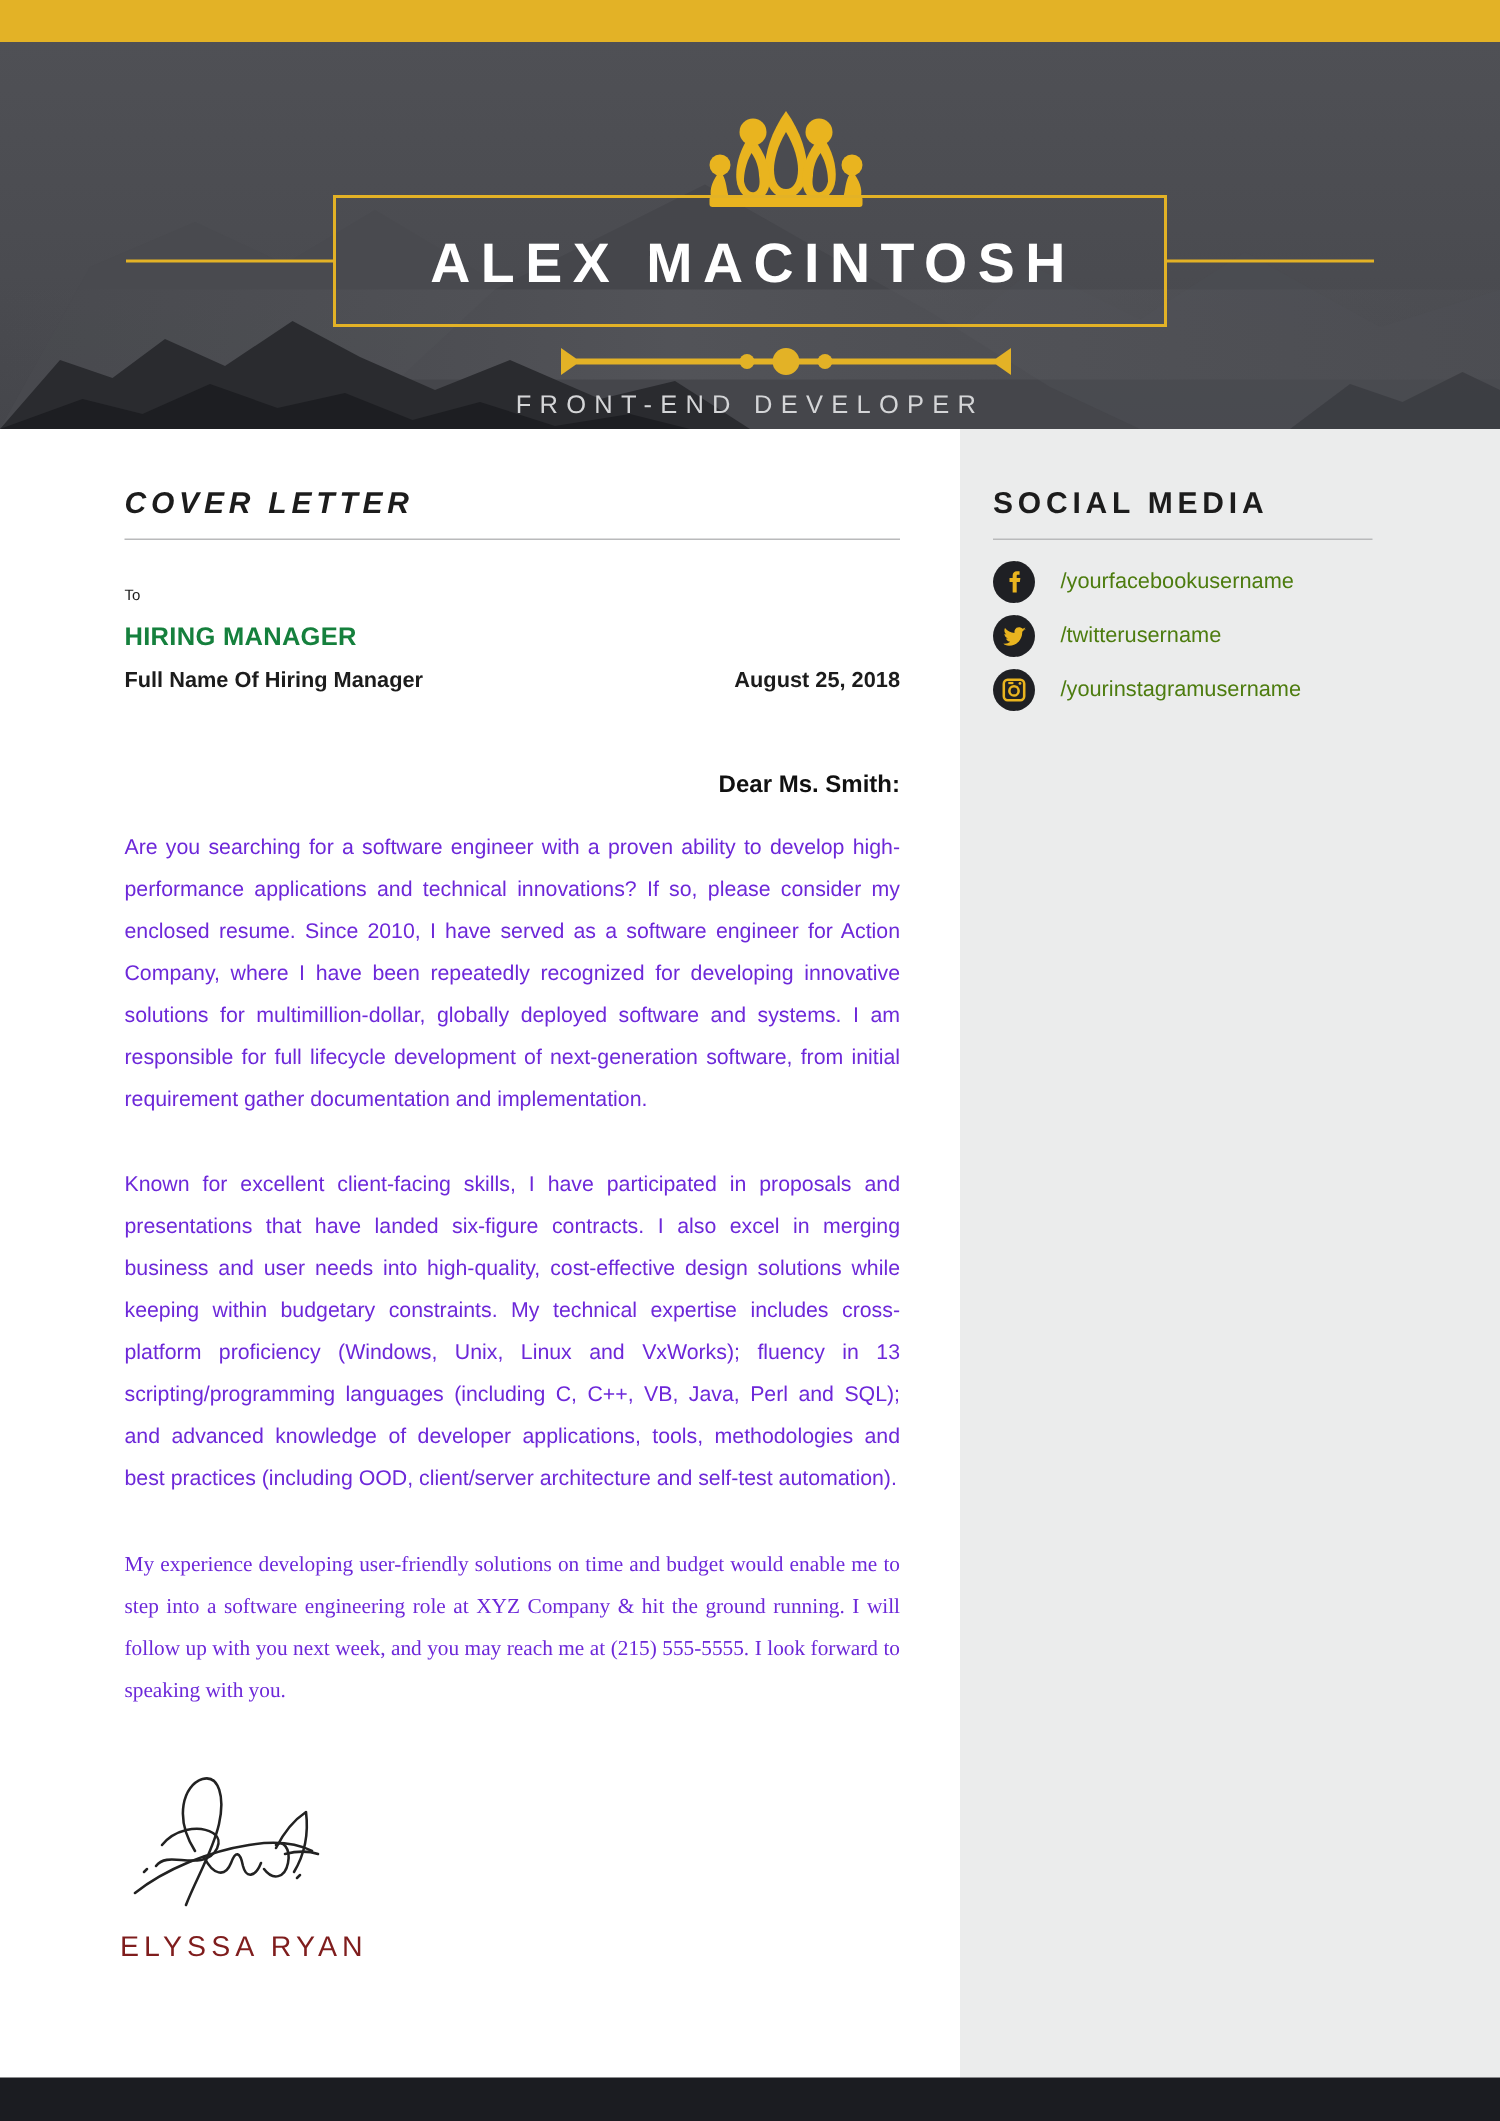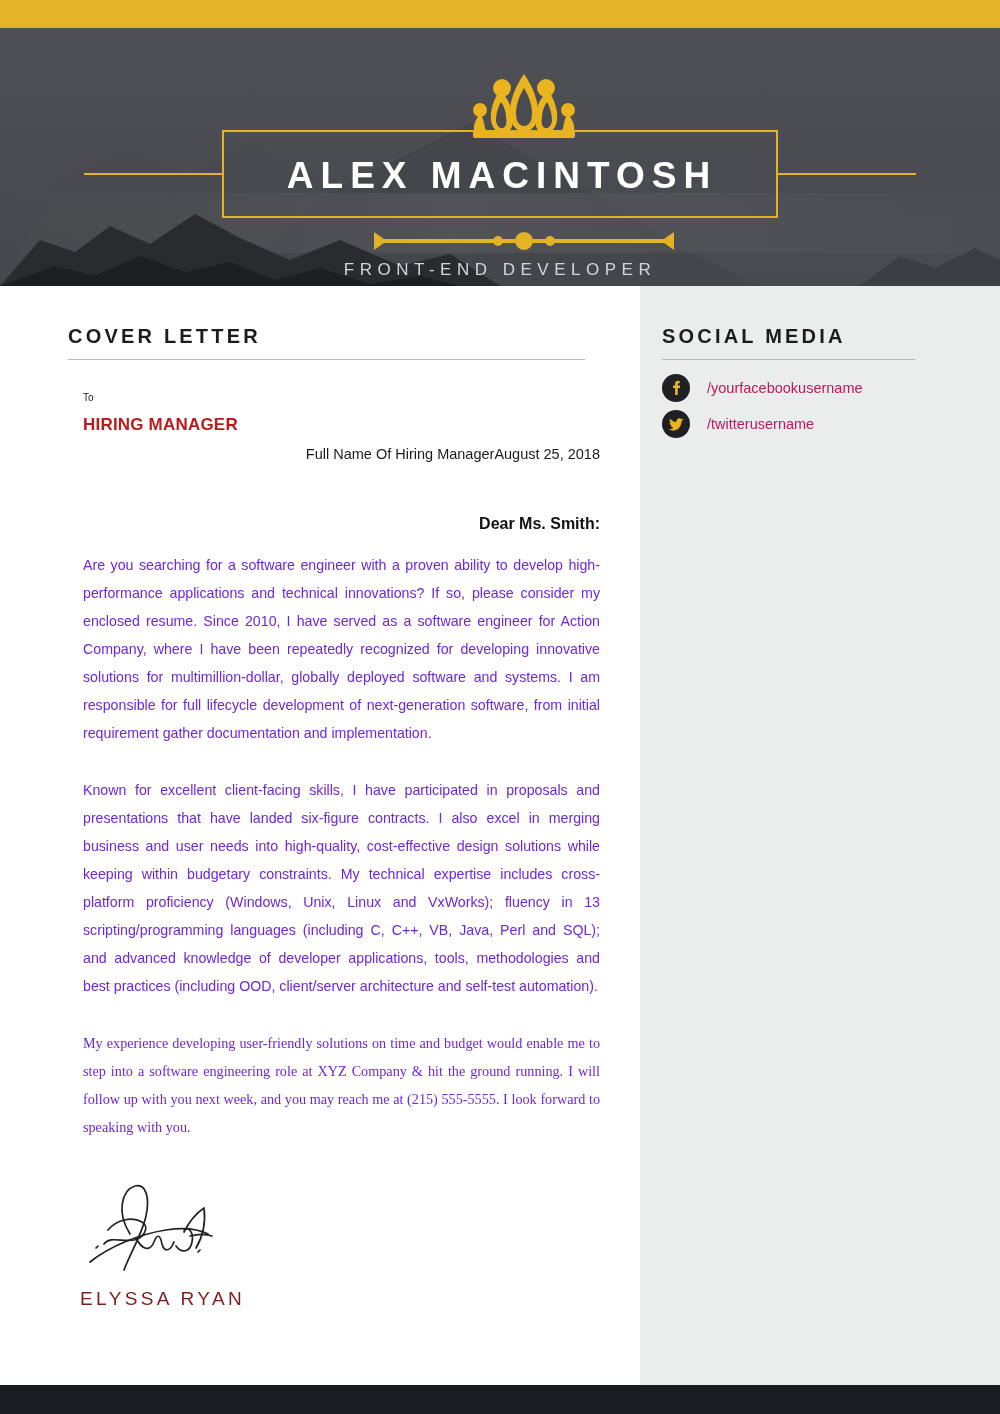--- a/index.html
+++ b/index.html
@@ -145,45 +145,47 @@
     white-space: nowrap;
   }
   .sec-rule {
     height: 1px;
     background: #b9babb;
     margin-top: 11px;
   }
 
   .main-head-wrap {
     position: absolute;
-    left: 68px;
+    left: 83px;
     top: 39px;
     width: 517px;
+    font-style: italic;
   }
 
   
   .to-block { position: absolute; left: 83px; top: 106px; width: 517px; }
   .to-label {
     font-size: 10px;
     color: #1c1c1c;
   }
   .to-name {
     font-size: 17px;
     font-weight: bold;
-    color: #b91c1c;
+    color: #15803d;
     margin-top: 12px;
     letter-spacing: 0.2px;
   }
   .to-row {
     margin-top: 11px;
     display: flex;
-    justify-content: flex-end;
+    justify-content: space-between;
     align-items: baseline;
     font-size: 14.5px;
     color: #1c1c1c;
+    font-weight: bold;
   }
 
   
   .letter { position: absolute; left: 83px; top: 229px; width: 517px; }
   .salutation {
     font-size: 16px;
     font-weight: bold;
     color: #111111;
     margin: 0 0 18px 0;
     text-align: right;
@@ -235,21 +237,21 @@
     background: #1f2024;
     flex: 0 0 28px;
     display: flex;
     align-items: center;
     justify-content: center;
   }
   .social-badge svg { display: block; }
   .social-handle {
     margin-left: 17px;
     font-size: 14.5px;
-    color: #be185d;
+    color: #4d7c0f;
     white-space: nowrap;
   }
 
   
   .footer-bar {
     position: absolute;
     left: 0;
     top: 1385px;
     width: 1000px;
     height: 29px;
@@ -405,19 +407,30 @@
 
       <div class="social-item">
         <span class="social-badge">
           <svg width="17" height="17" viewBox="0 0 17 17">
             <path fill="#e9b41f" d="M16 3.6c-0.55 0.25-1.15 0.42-1.78 0.5 0.64-0.39 1.13-1 1.36-1.72-0.6 0.36-1.26 0.61-1.96 0.75C13.05 2.52 12.25 2.15 11.36 2.15c-1.7 0-3.08 1.4-3.08 3.12 0 0.24 0.03 0.48 0.08 0.71C5.8 5.85 3.53 4.6 2.01 2.7 1.75 3.16 1.6 3.7 1.6 4.27c0 1.08 0.54 2.03 1.37 2.59-0.5-0.02-0.98-0.16-1.39-0.39v0.04c0 1.51 1.06 2.77 2.47 3.06-0.26 0.07-0.53 0.11-0.81 0.11-0.2 0-0.39-0.02-0.58-0.06 0.39 1.24 1.53 2.14 2.88 2.17-1.05 0.84-2.38 1.34-3.82 1.34-0.25 0-0.49-0.02-0.73-0.05C1.36 13.97 2.98 14.5 4.72 14.5c5.66 0 8.76-4.75 8.76-8.87 0-0.14 0-0.27-0.01-0.4C14.07 4.78 14.6 4.23 15 3.6z"></path>
           </svg>
         </span>
         <span class="social-handle">/twitterusername</span>
       </div>
 
+      <div class="social-item">
+        <span class="social-badge">
+          <svg width="16" height="16" viewBox="0 0 16 16">
+            <rect x="1.2" y="1.2" width="13.6" height="13.6" rx="2.6" fill="none" stroke="#e9b41f" stroke-width="1.7"></rect>
+            <circle cx="8" cy="8.6" r="3.1" fill="none" stroke="#e9b41f" stroke-width="1.7"></circle>
+            <rect x="4.2" y="2.6" width="3.4" height="1.5" fill="#e9b41f"></rect>
+            <circle cx="12" cy="3.6" r="0.95" fill="#e9b41f"></circle>
+          </svg>
+        </span>
+        <span class="social-handle">/yourinstagramusername</span>
+      </div>
 
 
     </div>
   </div>
 
   <div class="footer-bar"></div>
 </div>
 
 </body></html>

